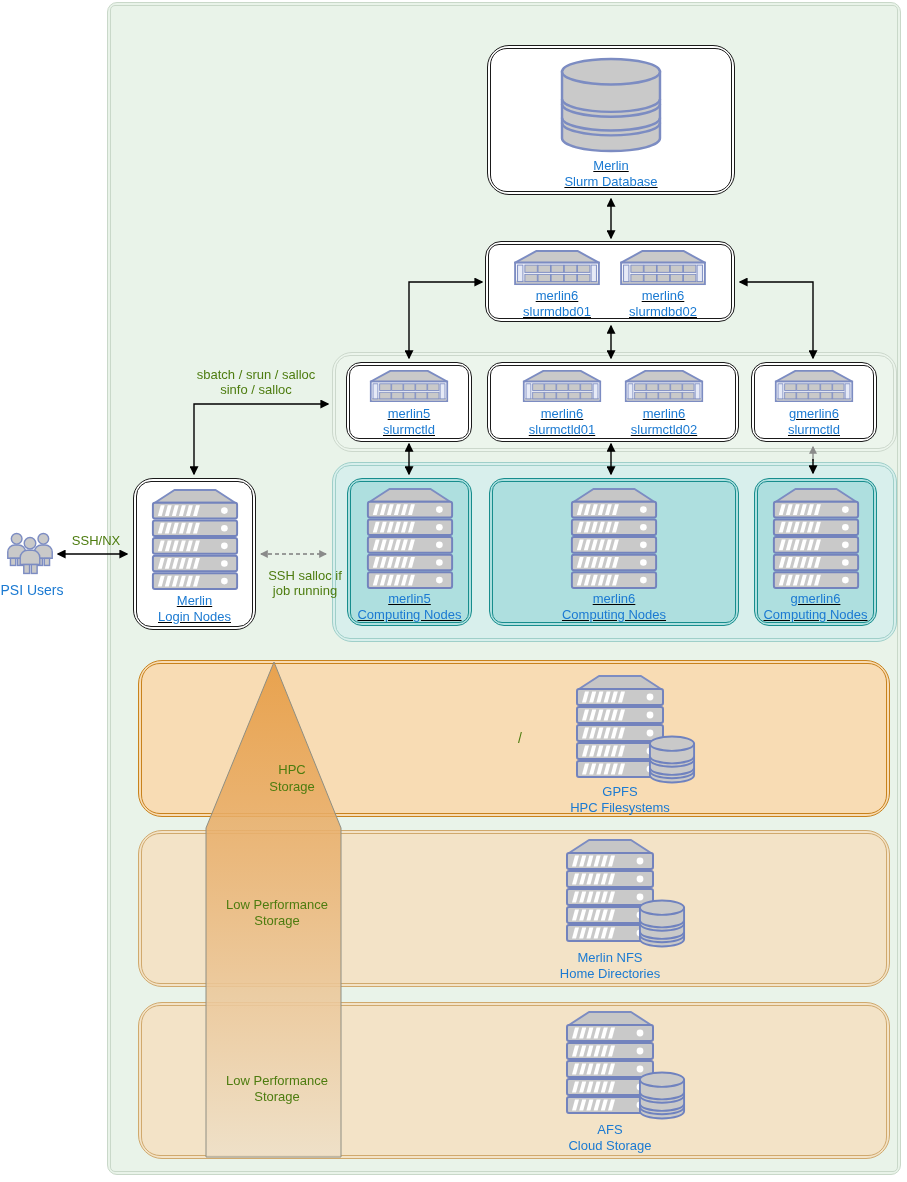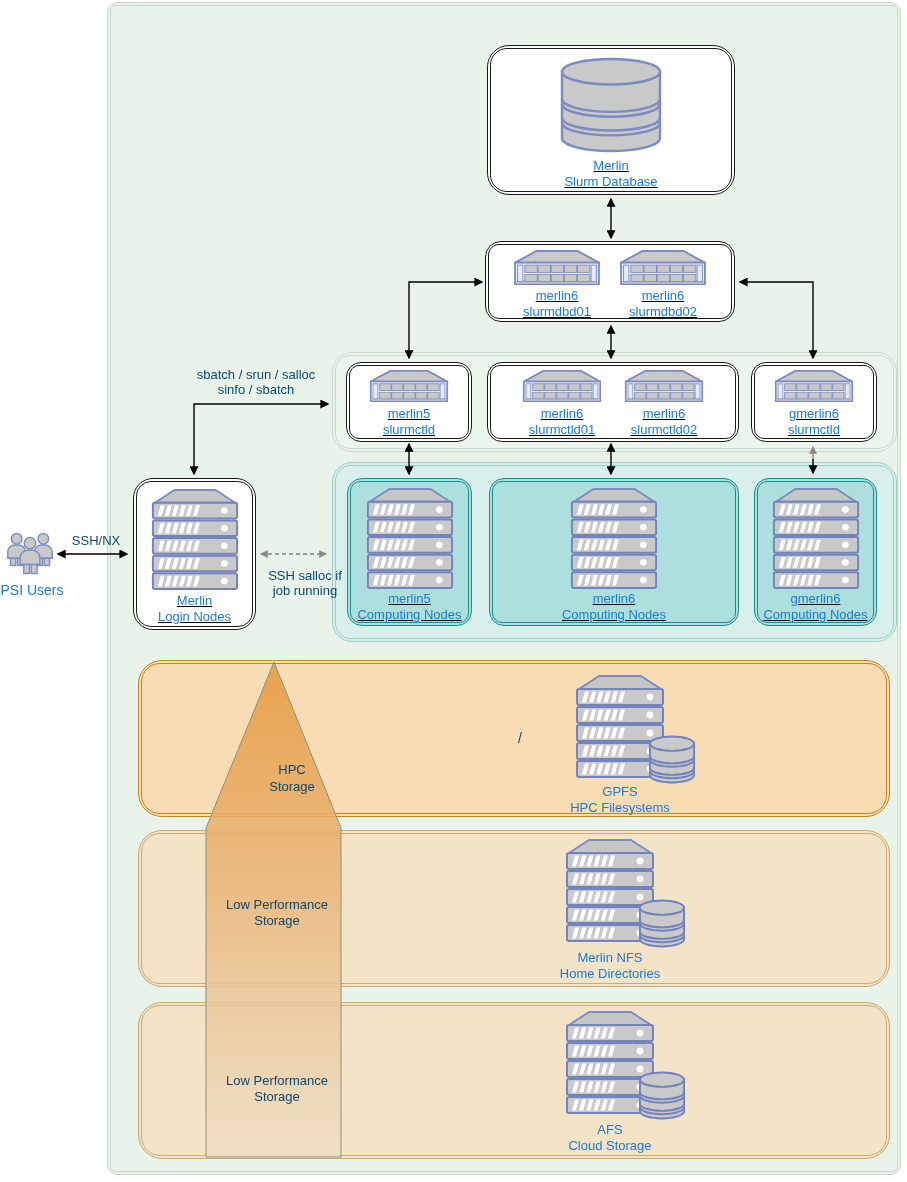--- a/index.html
+++ b/index.html
@@ -2,21 +2,21 @@
 <html><head>
 <meta charset="utf-8">
 <style>
 html,body{margin:0;padding:0;background:#fff;}
 #canvas{position:relative;width:907px;height:1182px;background:#fff;font-family:"Liberation Sans",sans-serif;overflow:hidden;}
 .abs{position:absolute;}
 .dd{position:absolute;border:1.5px solid var(--bc,#000);border-radius:var(--r,16px);background:var(--bg,transparent);box-sizing:border-box;text-decoration:underline;}
 .dd::before{content:"";position:absolute;inset:2px;border:1px solid var(--bc,#000);border-radius:calc(var(--r,16px) - 5px);pointer-events:none;}
 .thin{border-width:1px !important;}
 .lbl{color:#1b7ad2;font-size:13px;line-height:15.5px;text-align:center;white-space:nowrap;}
-.blk{color:#0c4a6e;font-size:13px;line-height:15px;text-align:center;position:absolute;white-space:nowrap;}
+.blk{color:#4d7c0f;font-size:13px;line-height:15px;text-align:center;position:absolute;white-space:nowrap;}
 .node{display:flex;flex-direction:column;align-items:center;}
 .rowu{display:flex;flex-direction:row;justify-content:center;align-items:flex-start;width:100%;}
 svg.ic{display:block;}
 .unit{display:flex;flex-direction:column;align-items:center;}
 .st-unit{position:absolute;width:200px;display:flex;flex-direction:column;align-items:center;}
 .st-icon{position:relative;width:96px;height:104px;}
 </style>
 </head>
 <body>
 
@@ -315,21 +315,21 @@
   <path d="M194,474 V404 H328" marker-start="url(#mB)" marker-end="url(#mB)"></path>
  </g>
  <path d="M813,461 V447" stroke="#8c8c8c" stroke-width="1.4" fill="none" marker-end="url(#mG)"></path>
  <path d="M813,459 V473" stroke="#000" stroke-width="1.4" fill="none" marker-end="url(#mB)"></path>
  <path d="M261,554 H326" stroke="#7d7d7d" stroke-width="1.3" fill="none" stroke-dasharray="4 3" marker-start="url(#mG)" marker-end="url(#mG)"></path>
 </svg>
 
 <div class="blk" style="left:60px;top:533px;width:72px;">SSH/NX</div>
 <div class="blk" style="left:186px;top:367px;width:140px;">
   <div>sbatch / srun / salloc</div>
-  <div>sinfo / sbatch</div>
+  <div>sinfo / salloc</div>
 </div>
 <div class="blk" style="left:260px;top:568px;width:90px;">
   <div>SSH salloc if</div>
   <div>job running</div>
 </div>
 <div class="blk" style="left:232px;top:761px;width:120px;line-height:17px;">
   <div>HPC</div>
   <div>Storage</div>
 </div>
 <div class="blk" style="left:207px;top:897px;width:140px;line-height:16px;">

